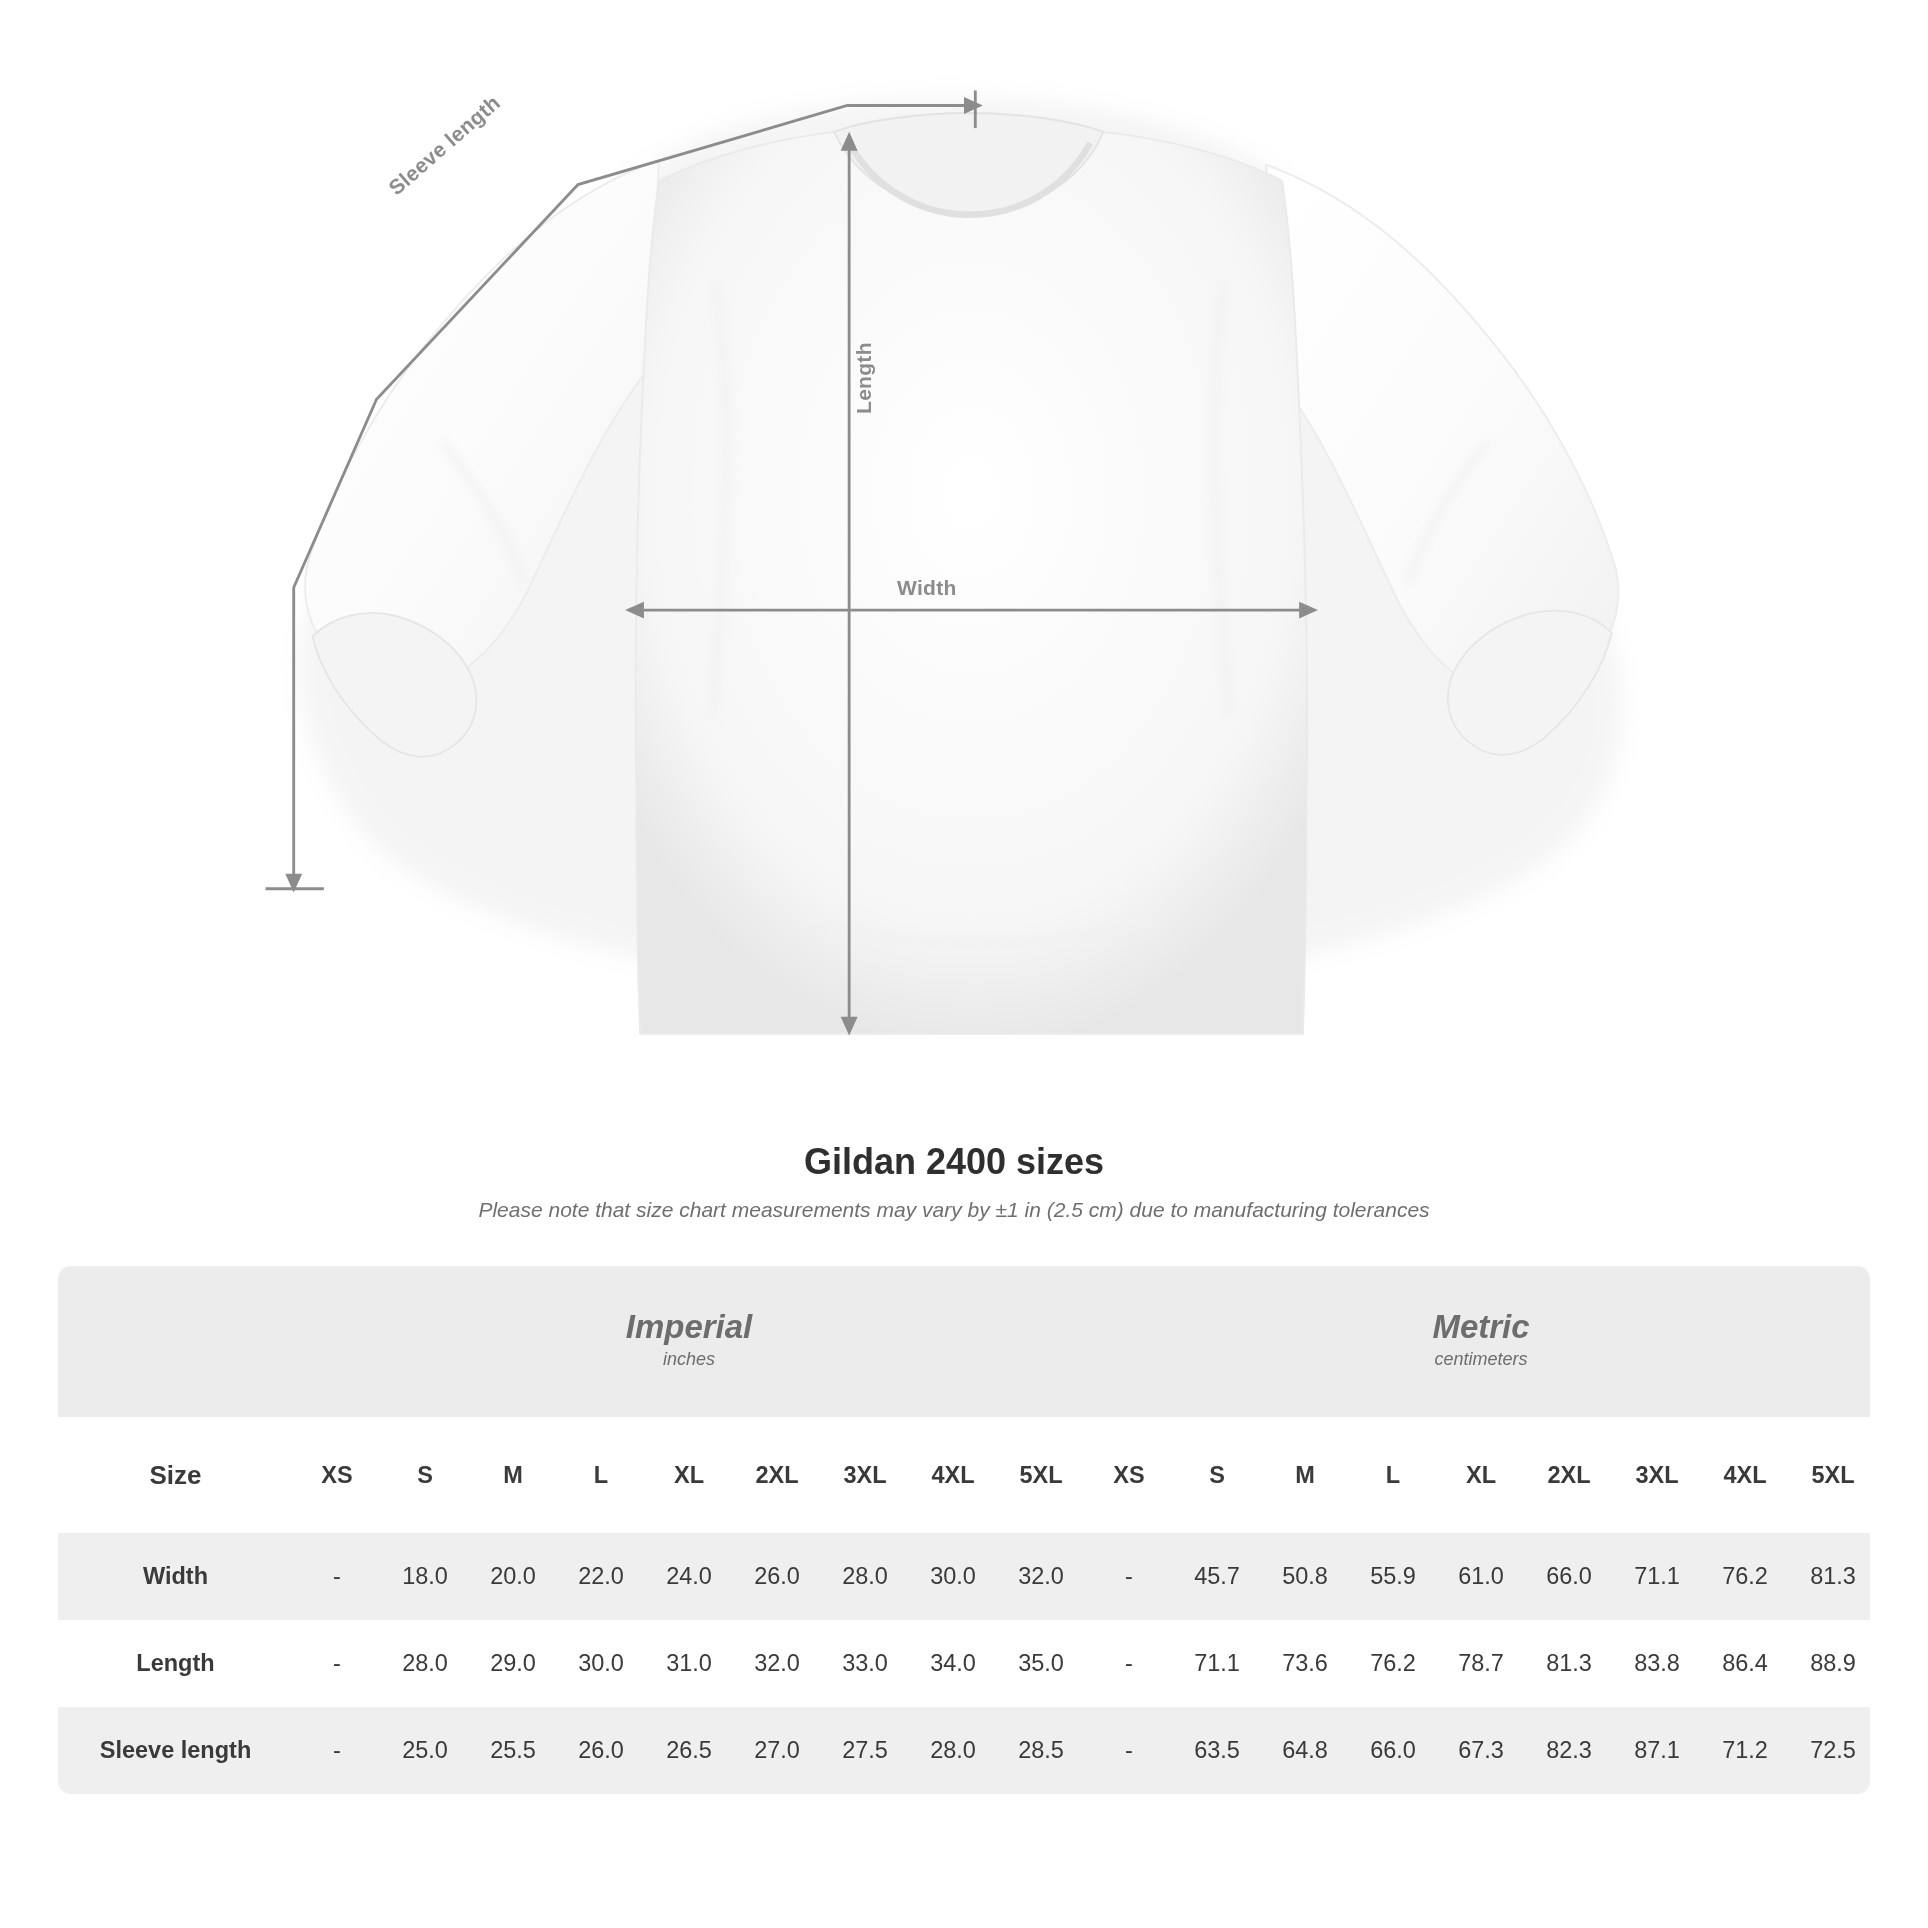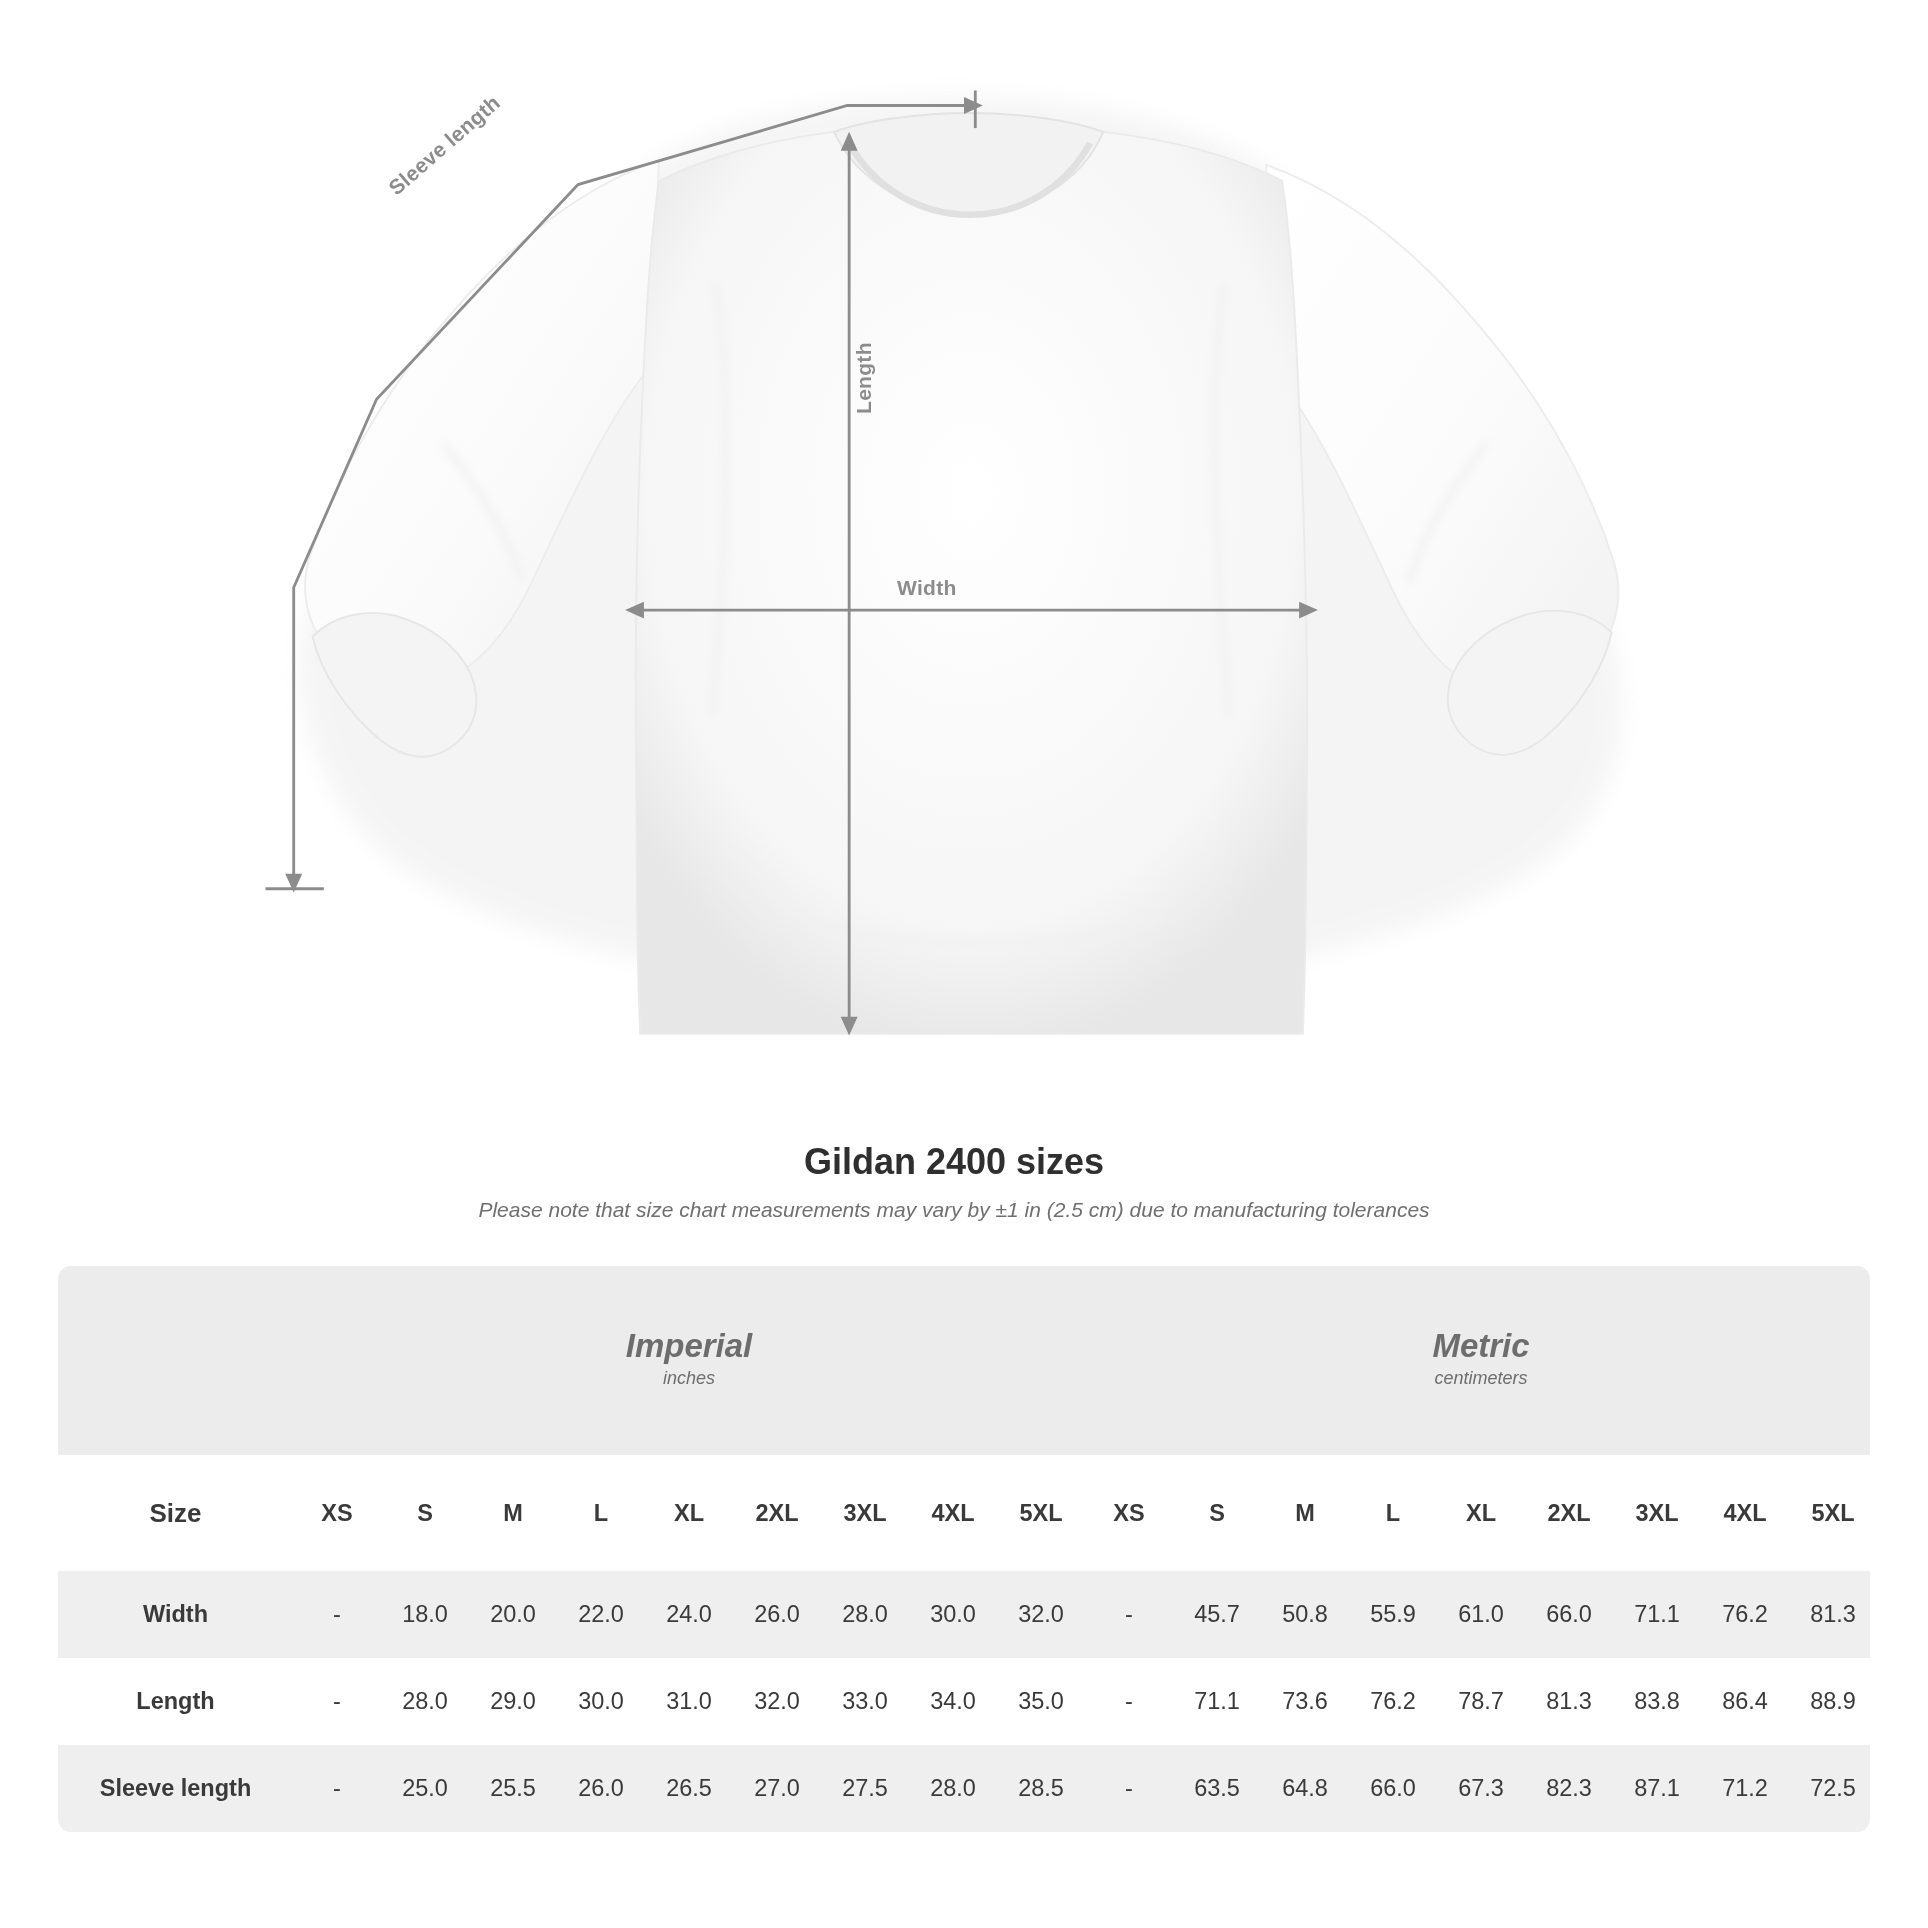--- a/index.html
+++ b/index.html
@@ -82,21 +82,21 @@
   table.size-table td, table.size-table th {
     text-align: center;
     vertical-align: middle;
     font-size: 23.5px;
     color: #3a3a3a;
     border: none;
   }
   
   .unit-row td {
     background: #ececec;
-    height: 189px;
+    height: 151px;
     padding: 0;
   }
   .unit-main {
     font-size: 33px;
     font-style: italic;
     font-weight: bold;
     color: #6d6d6d;
     line-height: 1.1;
   }
   .unit-sub {

